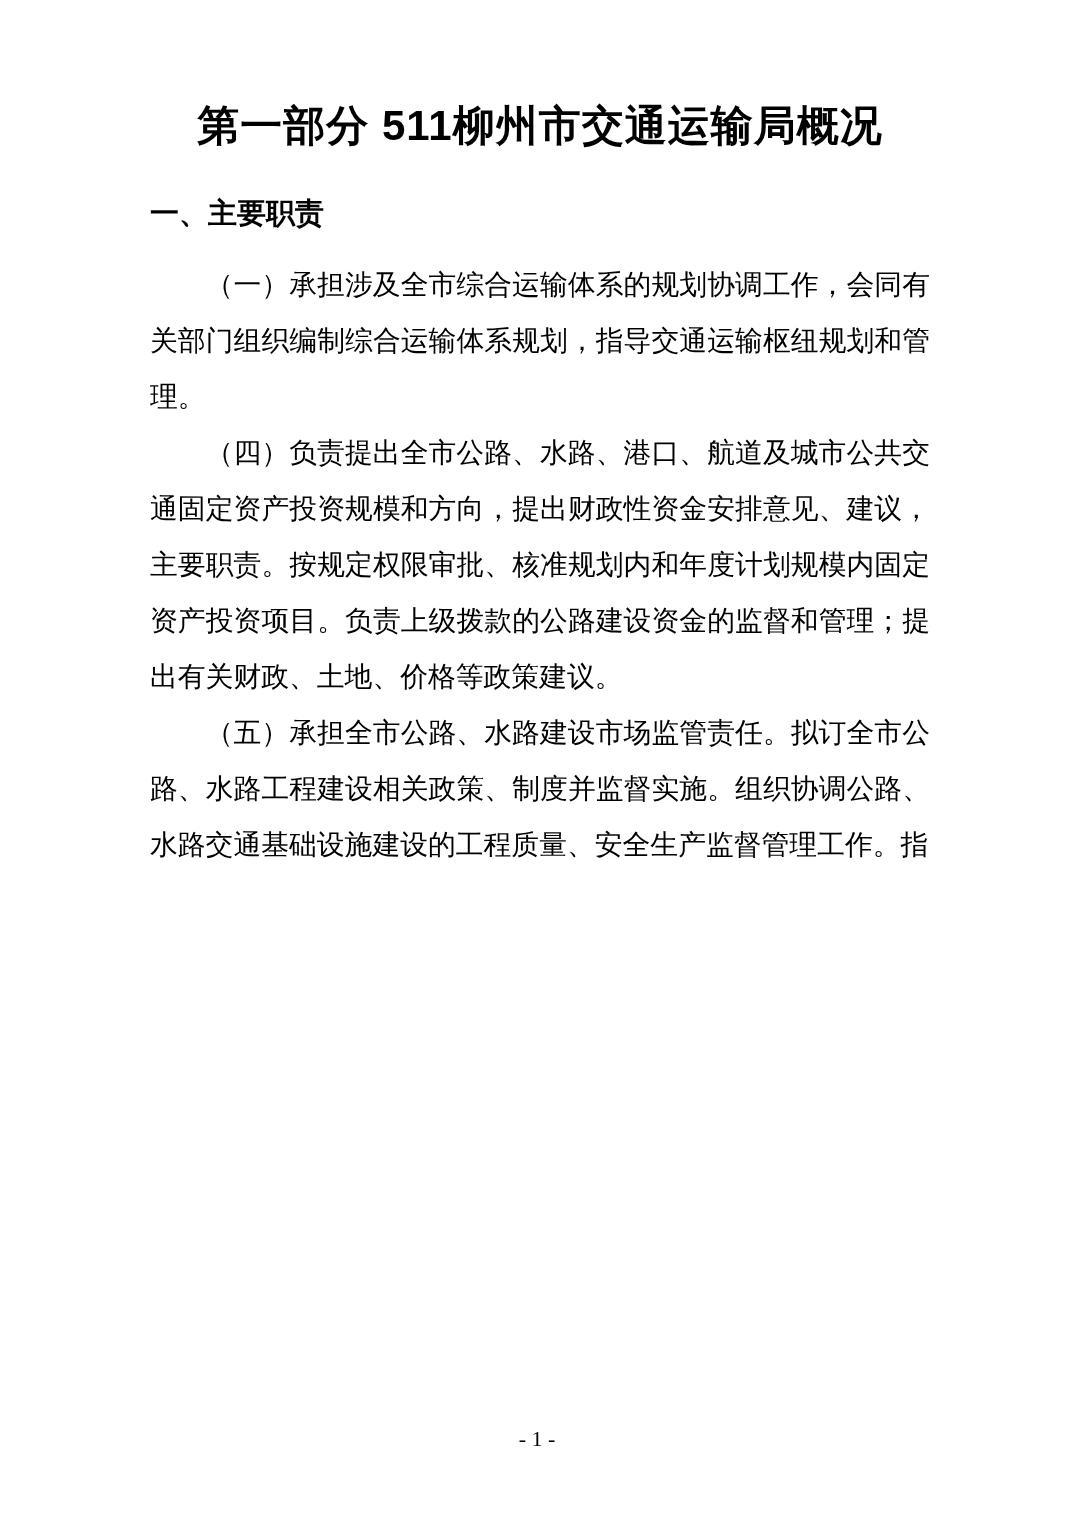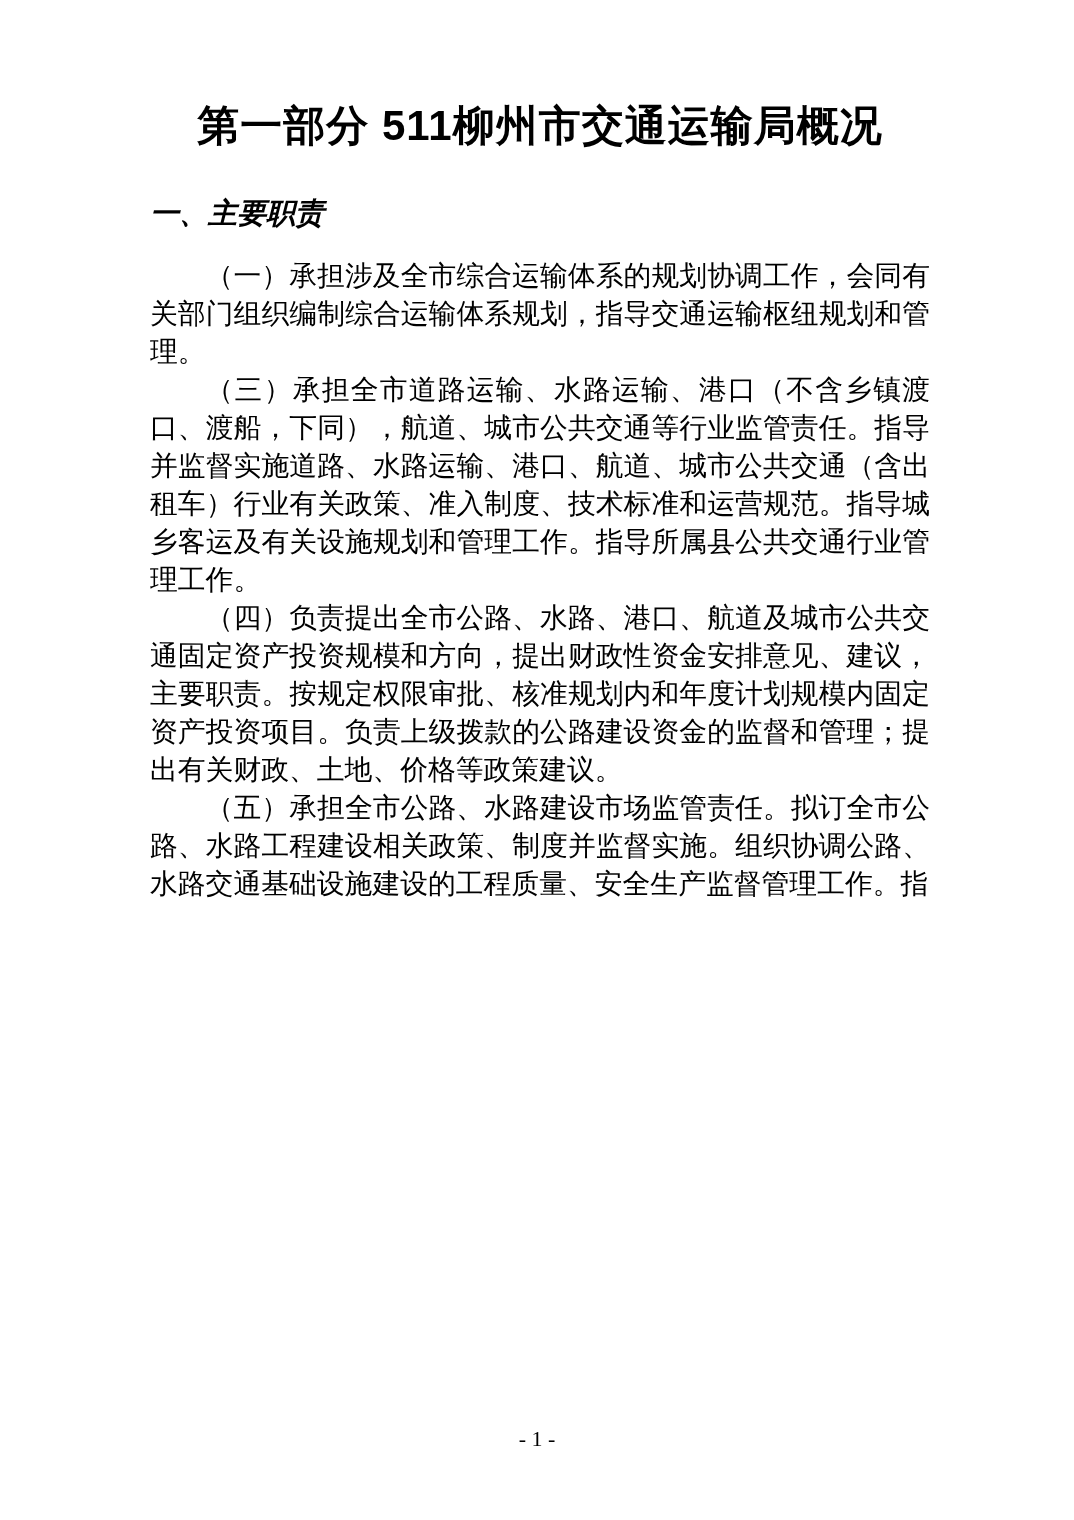--- a/index.html
+++ b/index.html
@@ -27,27 +27,26 @@
     text-align: center;
     margin: 0;
     white-space: nowrap;
   }
   .section-heading {
     font-family: "Liberation Sans", sans-serif;
     font-weight: bold;
     font-size: 29px;
     line-height: 40px;
     margin: 36px 0 0 0;
-    font-style: italic;
   }
   .doc-body {
     margin-top: 24px;
     font-family: "Liberation Serif", serif;
     font-size: 27.8px;
-    line-height: 38px;
+    line-height: 56px;
     text-align: justify;
     text-justify: inter-ideograph;
   }
   .doc-body p {
     margin: 0;
     padding: 0;
     text-indent: 2em;
   }
   .page-number {
     position: absolute;
@@ -64,20 +63,19 @@
 <body>
 
 <div class="page">
 
   <h1 class="doc-title">第一部分 511柳州市交通运输局概况</h1>
 
   <h2 class="section-heading">一、主要职责</h2>
 
   <div class="doc-body">
     <p>（一）承担涉及全市综合运输体系的规划协调工作，会同有关部门组织编制综合运输体系规划，指导交通运输枢纽规划和管理。</p>
-    <p>（三）承担全市道路运输、水路运输、港口（不含乡镇渡口、渡船，下同），航道、城市公共交通等行业监管责任。指导并监督实施道路、水路运输、港口、航道、城市公共交通（含出租车）行业有关政策、准入制度、技术标准和运营规范。指导城乡客运及有关设施规划和管理工作。指导所属县公共交通行业管理工作。</p>
     <p>（四）负责提出全市公路、水路、港口、航道及城市公共交通固定资产投资规模和方向，提出财政性资金安排意见、建议，主要职责。按规定权限审批、核准规划内和年度计划规模内固定资产投资项目。负责上级拨款的公路建设资金的监督和管理；提出有关财政、土地、价格等政策建议。</p>
     <p>（五）承担全市公路、水路建设市场监管责任。拟订全市公路、水路工程建设相关政策、制度并监督实施。组织协调公路、水路交通基础设施建设的工程质量、安全生产监督管理工作。指</p>
   </div>
 
   <div class="page-number">- 1 -</div>
 
 </div>
 
 </body></html>

